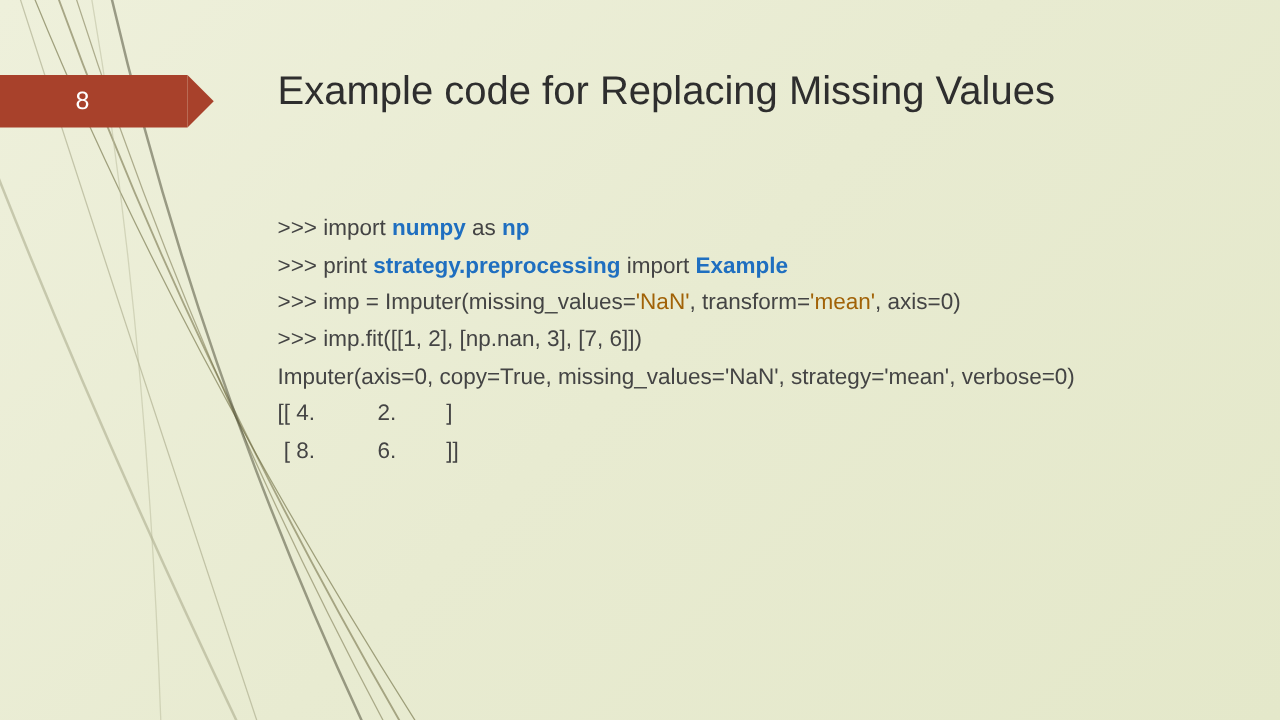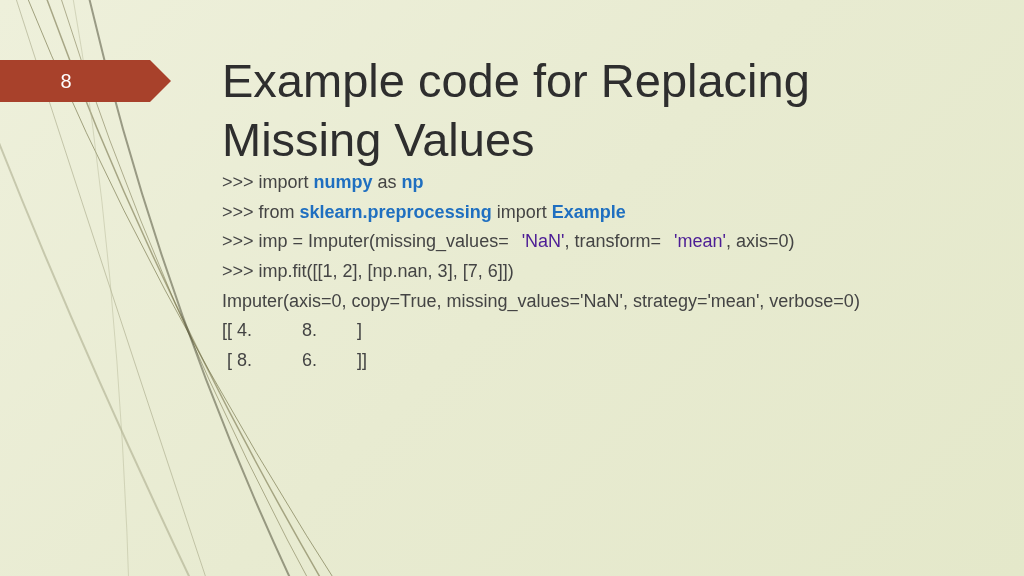--- a/index.html
+++ b/index.html
@@ -39,38 +39,38 @@
     width: 0; height: 0;
     border-top: 21px solid transparent;
     border-bottom: 21px solid transparent;
     border-left: 21px solid #a8412b;
   }
   .title {
     position: absolute;
     top: 52px;
     left: 222px;
     width: 740px;
-    font-size: 47px;
+    font-size: 32px;
     font-weight: 400;
     color: #2e2e2e;
     line-height: 1.25;
   }
   .code {
     position: absolute;
     top: 168px;
     left: 222px;
     width: 760px;
     font-size: 18px;
     color: #444;
     line-height: 1.65;
     font-family: "Century Gothic", "Segoe UI", Arial, sans-serif;
   }
   .code .line { white-space: pre; }
   .kw { color: #1f6fc0; font-weight: 700; text-align: right; }
-  .str { color: #4c1d95; margin-left: 13px; }
+  .str { color: #a16207; }
 </style>
 </head>
 <body>
 
 <svg class="deco" viewBox="0 0 1024 576" preserveAspectRatio="none">
   <path d="M 20 -20 Q 140 280 360 620" stroke="#6d6a3f" stroke-width="1" fill="none" opacity="0.6"></path>
   <path d="M 40 -20 Q 150 290 345 620" stroke="#6d6a3f" stroke-width="1.5" fill="none" opacity="0.55"></path>
   <path d="M 55 -20 Q 155 300 330 620" stroke="#6d6a3f" stroke-width="1" fill="none" opacity="0.5"></path>
   <path d="M 10 -20 Q 100 260 220 620" stroke="#9a9a77" stroke-width="1" fill="none" opacity="0.5"></path>
   <path d="M -10 120 Q 80 350 210 620" stroke="#9a9a77" stroke-width="2" fill="none" opacity="0.45"></path>
@@ -79,19 +79,19 @@
 </svg>
 
 <div class="badge">
   <span>8</span>
 </div>
 
 <h1 class="title">Example code for Replacing Missing Values</h1>
 
 <div class="code">
   <div class="line"><span>&gt;&gt;&gt; </span><span>import </span><span class="kw">numpy</span><span> as </span><span class="kw">np</span></div>
-  <div class="line"><span>&gt;&gt;&gt; </span><span>from </span><span class="kw">sklearn.preprocessing</span><span> import </span><span class="kw">Example</span></div>
+  <div class="line"><span>&gt;&gt;&gt; </span><span>print </span><span class="kw">strategy.preprocessing</span><span> import </span><span class="kw">Example</span></div>
   <div class="line"><span>&gt;&gt;&gt; </span><span>imp = Imputer(missing_values=</span><span class="str">'NaN'</span><span>, transform=</span><span class="str">'mean'</span><span>, axis=0)</span></div>
   <div class="line">&gt;&gt;&gt; imp.fit([[1, 2], [np.nan, 3], [7, 6]])</div>
   <div class="line">Imputer(axis=0, copy=True, missing_values='NaN', strategy='mean', verbose=0)</div>
-  <div class="line">[[ 4.          8.        ]</div>
+  <div class="line">[[ 4.          2.        ]</div>
   <div class="line"> [ 8.          6.        ]]</div>
 </div>
 
 </body></html>

